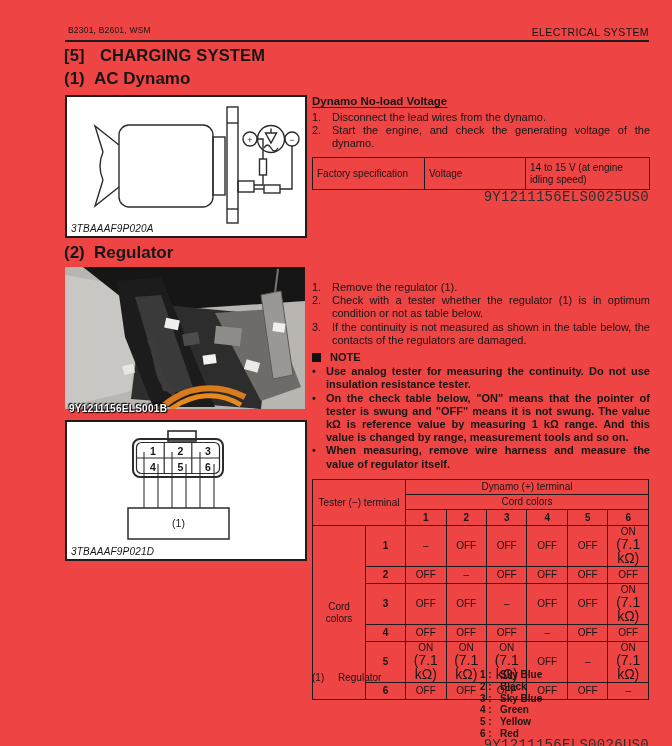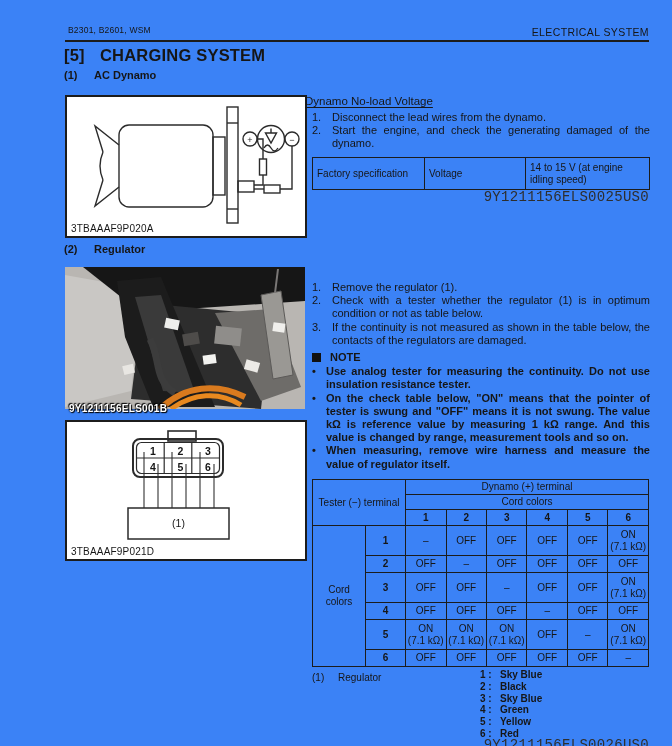--- a/index.html
+++ b/index.html
@@ -1,42 +1,42 @@
 <!DOCTYPE html>
 <html><head>
 <meta charset="utf-8">
 <style>
   html,body{margin:0;padding:0;background:#e8e8e8;}
   .page{
-    position:relative;width:672px;height:746px;background:#3b82f6;
+    position:relative;width:672px;height:746px;background:#ef4444;
     overflow:hidden;font-family:"Liberation Sans",sans-serif;color:#161616;
     margin:0 auto;
   }
   
   .hdr-left{position:absolute;left:68px;top:25px;font-size:8.5px;letter-spacing:.2px;}
   .hdr-right{position:absolute;right:23px;top:26px;font-size:10.5px;letter-spacing:.4px;}
   .hdr-rule{position:absolute;left:65px;top:40px;width:584px;height:2px;background:#1c1c1c;}
   
   .t1{position:absolute;left:64px;top:46px;font-size:16.5px;font-weight:bold;letter-spacing:.2px;}
   .t1 .num{display:inline-block;width:36px;}
-  .t2{position:absolute;left:64px;font-size:11px;font-weight:bold;}
+  .t2{position:absolute;left:64px;font-size:17px;font-weight:bold;}
   .t2 .num{display:inline-block;width:30px;}
   .t2.ac{top:69px;}
   .t2.reg{top:243px;}
   
   .figbox{position:absolute;left:65px;width:238px;border:2px solid #1c1c1c;background:#fff;}
   .figbox.dynamo{top:95px;height:139px;}
   .figbox.connector{top:420px;height:137px;}
   .photo{position:absolute;left:65px;top:267px;width:240px;height:150px;}
-  .figcap{position:absolute;left:4px;bottom:2px;font-size:10px;letter-spacing:.2px;}
+  .figcap{position:absolute;left:4px;bottom:2px;font-size:10px;letter-spacing:.2px;font-style:italic;}
   .photocap{position:absolute;left:4px;bottom:3px;font-size:10px;font-weight:bold;color:#fff;
     text-shadow:0 0 2px #000,1px 1px 1px #000,-1px -1px 1px #000;letter-spacing:.3px;}
   svg{display:block;}
   
-  .sechead{position:absolute;left:305px;width:338px;font-size:11.5px;font-weight:normal;
+  .sechead{position:absolute;left:312px;width:338px;font-size:11.5px;font-weight:bold;
     text-decoration:underline;text-underline-offset:2px;}
   .sechead.dyn{top:95px;}
   .sechead.reg{top:265px;}
   .steps{position:absolute;left:312px;width:338px;font-size:11px;line-height:13.2px;}
   .steps.dyn{top:111px;}
   .steps.reg{top:281px;}
   .step{display:flex;}
   .step .n{width:20px;flex:0 0 20px;}
   .step .txt{flex:1;text-align:justify;}
   
@@ -55,21 +55,21 @@
   .nitem .txt{flex:1;text-align:justify;}
   
   .cont{position:absolute;left:312px;top:479px;border-collapse:collapse;table-layout:fixed;width:337px;}
   .cont td{border:1.2px solid #1c1c1c;font-size:10px;text-align:center;vertical-align:middle;
     padding:0;line-height:12px;}
   .cont tr.h15 td{height:14px;}
   .cont tr.h16 td{height:15px;}
   .cont tr.short td{height:16px;}
   .cont tr.tall td{height:29px;}
   .cont .bold{font-weight:bold;}
-  .cont .sub{font-size:10px;text-align:right;}
+  .cont .sub{font-size:14px;text-align:right;}
   
   .legend{position:absolute;left:312px;top:669px;width:337px;font-size:10px;}
   .legend .part{position:absolute;left:0;top:3px;}
   .legend .part .pn{display:inline-block;width:26px;}
   .cordlist{position:absolute;left:168px;top:0;}
   .cordrow{display:flex;line-height:11.8px;font-weight:bold;}
   .cordrow .cn{width:20px;flex:0 0 20px;}
 </style>
 </head>
 <body>
@@ -186,21 +186,21 @@
   </div>
 
   <div class="sechead dyn">Dynamo No-load Voltage</div>
   <div class="steps dyn">
     <div class="step">
       <span class="n">1.</span>
       <span class="txt">Disconnect the lead wires from the dynamo.</span>
     </div>
     <div class="step">
       <span class="n">2.</span>
-      <span class="txt">Start the engine, and check the generating damaged of the dynamo.</span>
+      <span class="txt">Start the engine, and check the generating voltage of the dynamo.</span>
     </div>
   </div>
 
   <table class="spec">
     <colgroup>
         <col style="width:112px">
         <col style="width:101px">
         <col style="width:124px">
       </colgroup>
     <tbody>

